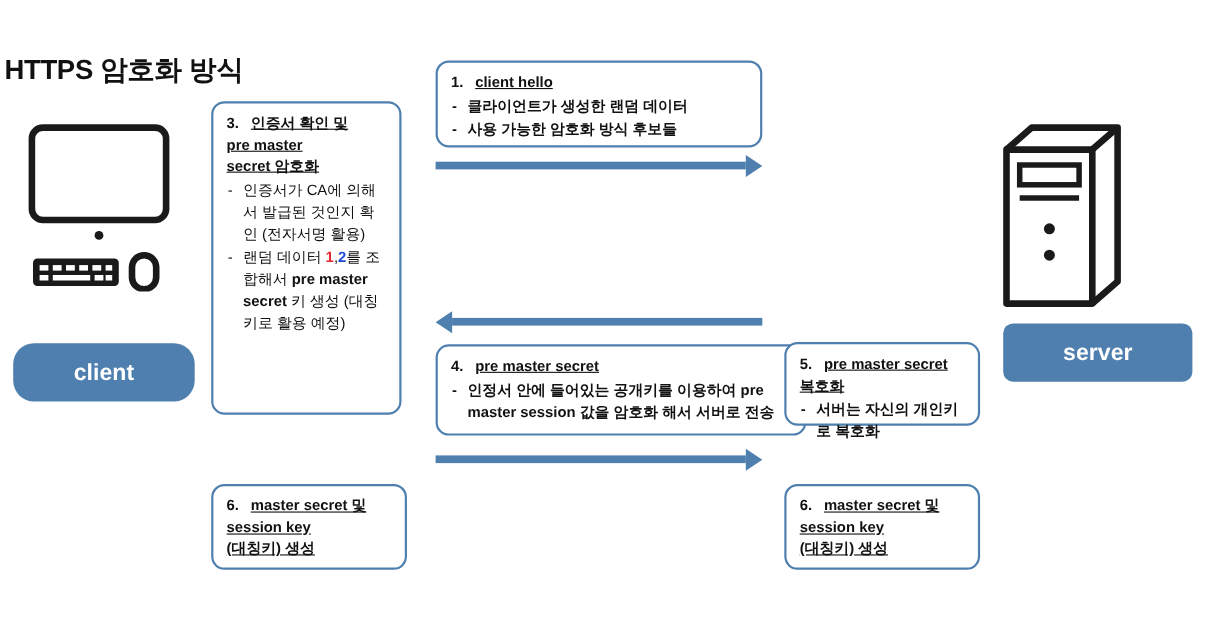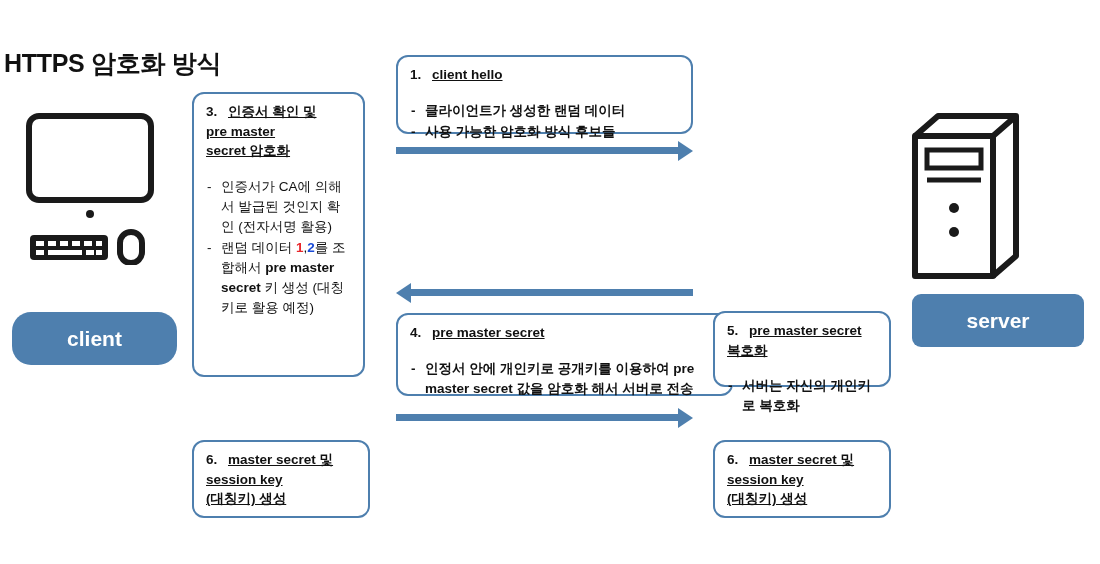--- a/index.html
+++ b/index.html
@@ -68,21 +68,21 @@
     white-space: pre-line;
     line-height: 1.45;
     text-decoration: underline;
   }
   .box-head .num {
     display: inline-block;
     width: 22px;
   }
   ul.bullets {
     list-style: none;
-    margin: 16px 0 0 0;
+    margin: 2px 0 0 0;
     padding: 0;
   }
   ul.bullets li {
     position: relative;
     padding-left: 15px;
     font-size: 13.5px;
     color: #111111;
     line-height: 1.48;
     margin-bottom: 1px;
     white-space: pre-line;
@@ -193,21 +193,21 @@
     <ul class="bullets">
       <li class="red">클라이언트가 생성한 랜덤 데이터</li>
       <li class="b">사용 가능한 암호화 방식 후보들</li>
     </ul>
   </div>
 
 
   <div class="box" id="box-step4">
     <div class="box-head"><span class="num">4.</span><span>pre master secret</span></div>
     <ul class="bullets">
-      <li class="b">인정서 안에 개인키로 공개키를 이용하여 pre master secret 값을 암호화 해서 서버로 전송</li>
+      <li class="b">인정서 안에 들어있는 공개키를 이용하여 pre master session 값을 암호화 해서 서버로 전송</li>
     </ul>
   </div>
 
   <div class="box" id="box-step5">
     <div class="box-head"><span class="num">5.</span><span>pre master secret
 복호화</span></div>
     <ul class="bullets">
       <li class="b">서버는 자신의 개인키로 복호화</li>
     </ul>
   </div>

